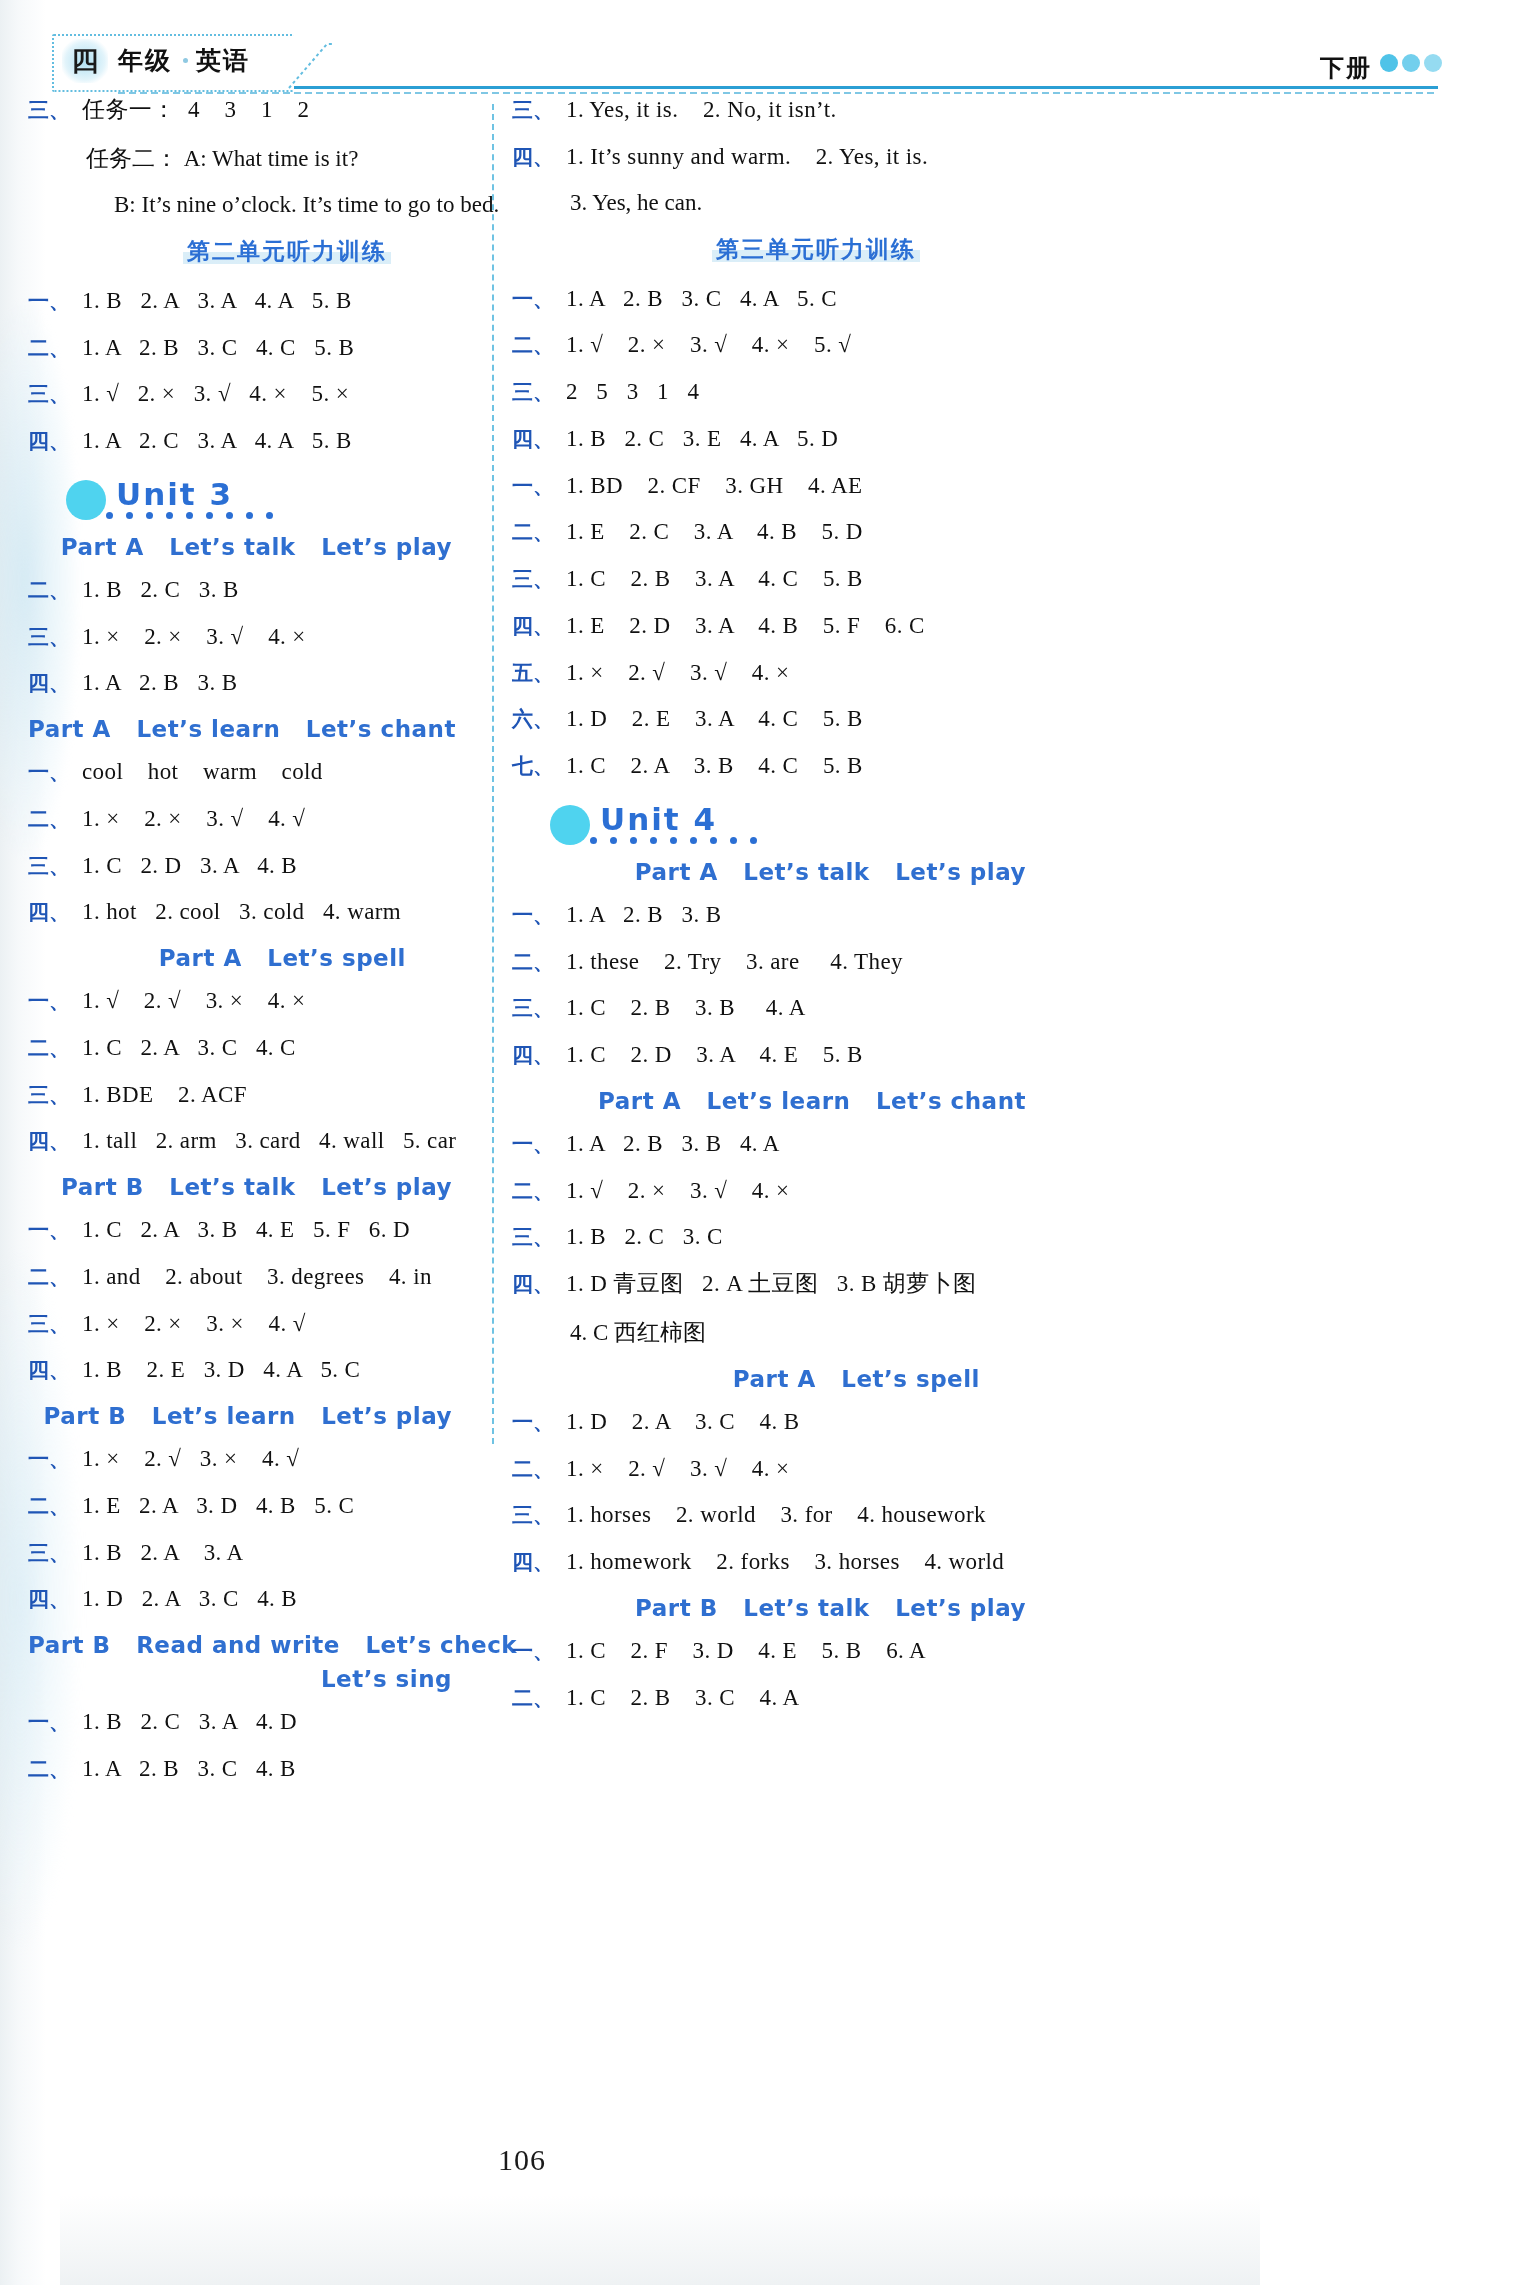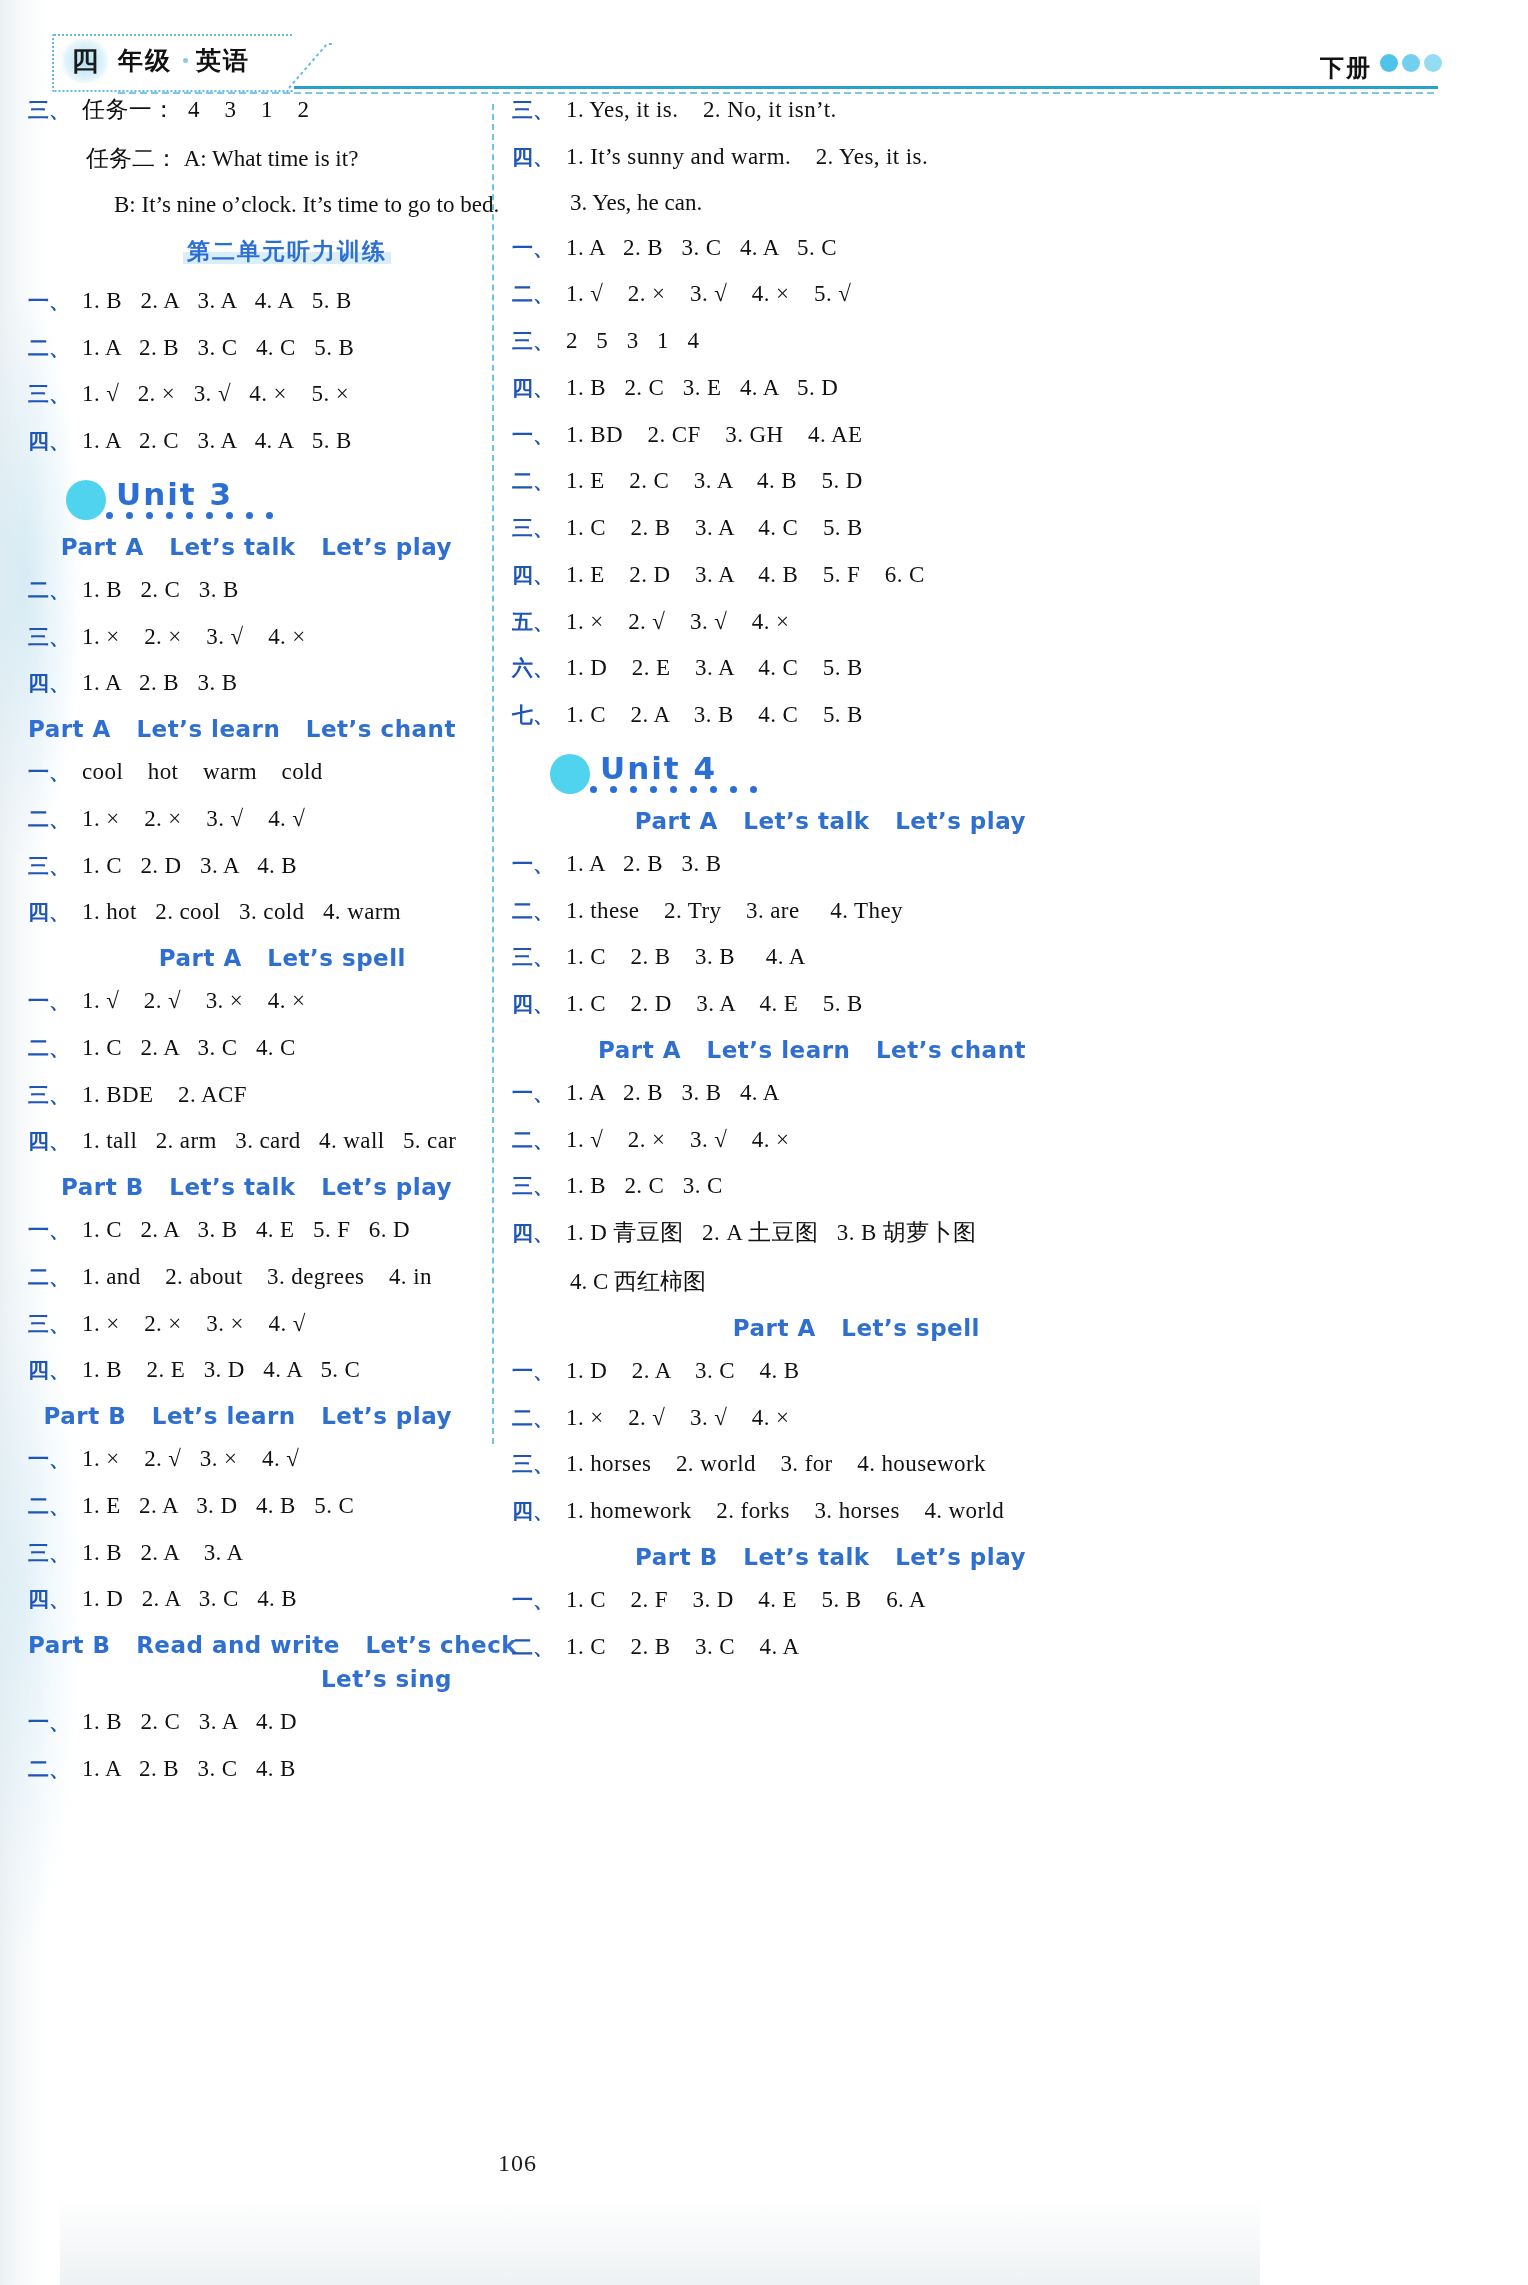--- a/index.html
+++ b/index.html
@@ -262,21 +262,21 @@
     border-radius: 50%;
     background: #2b6fd4;
     display: block;
   }
 
   
   .page-num {
     position: absolute;
     left: 498px; bottom: 108px;
     font-family: "Liberation Serif", serif;
-    font-size: 24px;
+    font-size: 30px;
     color: #1a1a1a;
     letter-spacing: 1px;
   }
   .page-num::before {
     content: "";
     position: absolute;
     left: -16px; top: -18px;
     width: 72px; height: 72px;
     border-radius: 50%;
     background: radial-gradient(ellipse at center, rgba(150,212,236,.5) 0%, rgba(205,234,246,.22) 55%, rgba(255,255,255,0) 74%);
@@ -484,20 +484,21 @@
   <div class="col" id="col-right">
       <div class="row">
         <span class="cn-num">三、</span>
         <span class="ans">1. Yes, it is.    2. No, it isn’t.</span>
       </div>
       <div class="row">
         <span class="cn-num">四、</span>
         <span class="ans">1. It’s sunny and warm.    2. Yes, it is.</span>
       </div>
       <div class="sub-line">3. Yes, he can.</div>
+      <div class="unit-cap"><span>第三单元听力训练</span></div>
       <div class="row">
         <span class="cn-num">一、</span>
         <span class="ans">1. A   2. B   3. C   4. A   5. C</span>
       </div>
       <div class="row">
         <span class="cn-num">二、</span>
         <span class="ans">1. √    2. ×    3. √    4. ×    5. √</span>
       </div>
       <div class="row">
         <span class="cn-num">三、</span>

